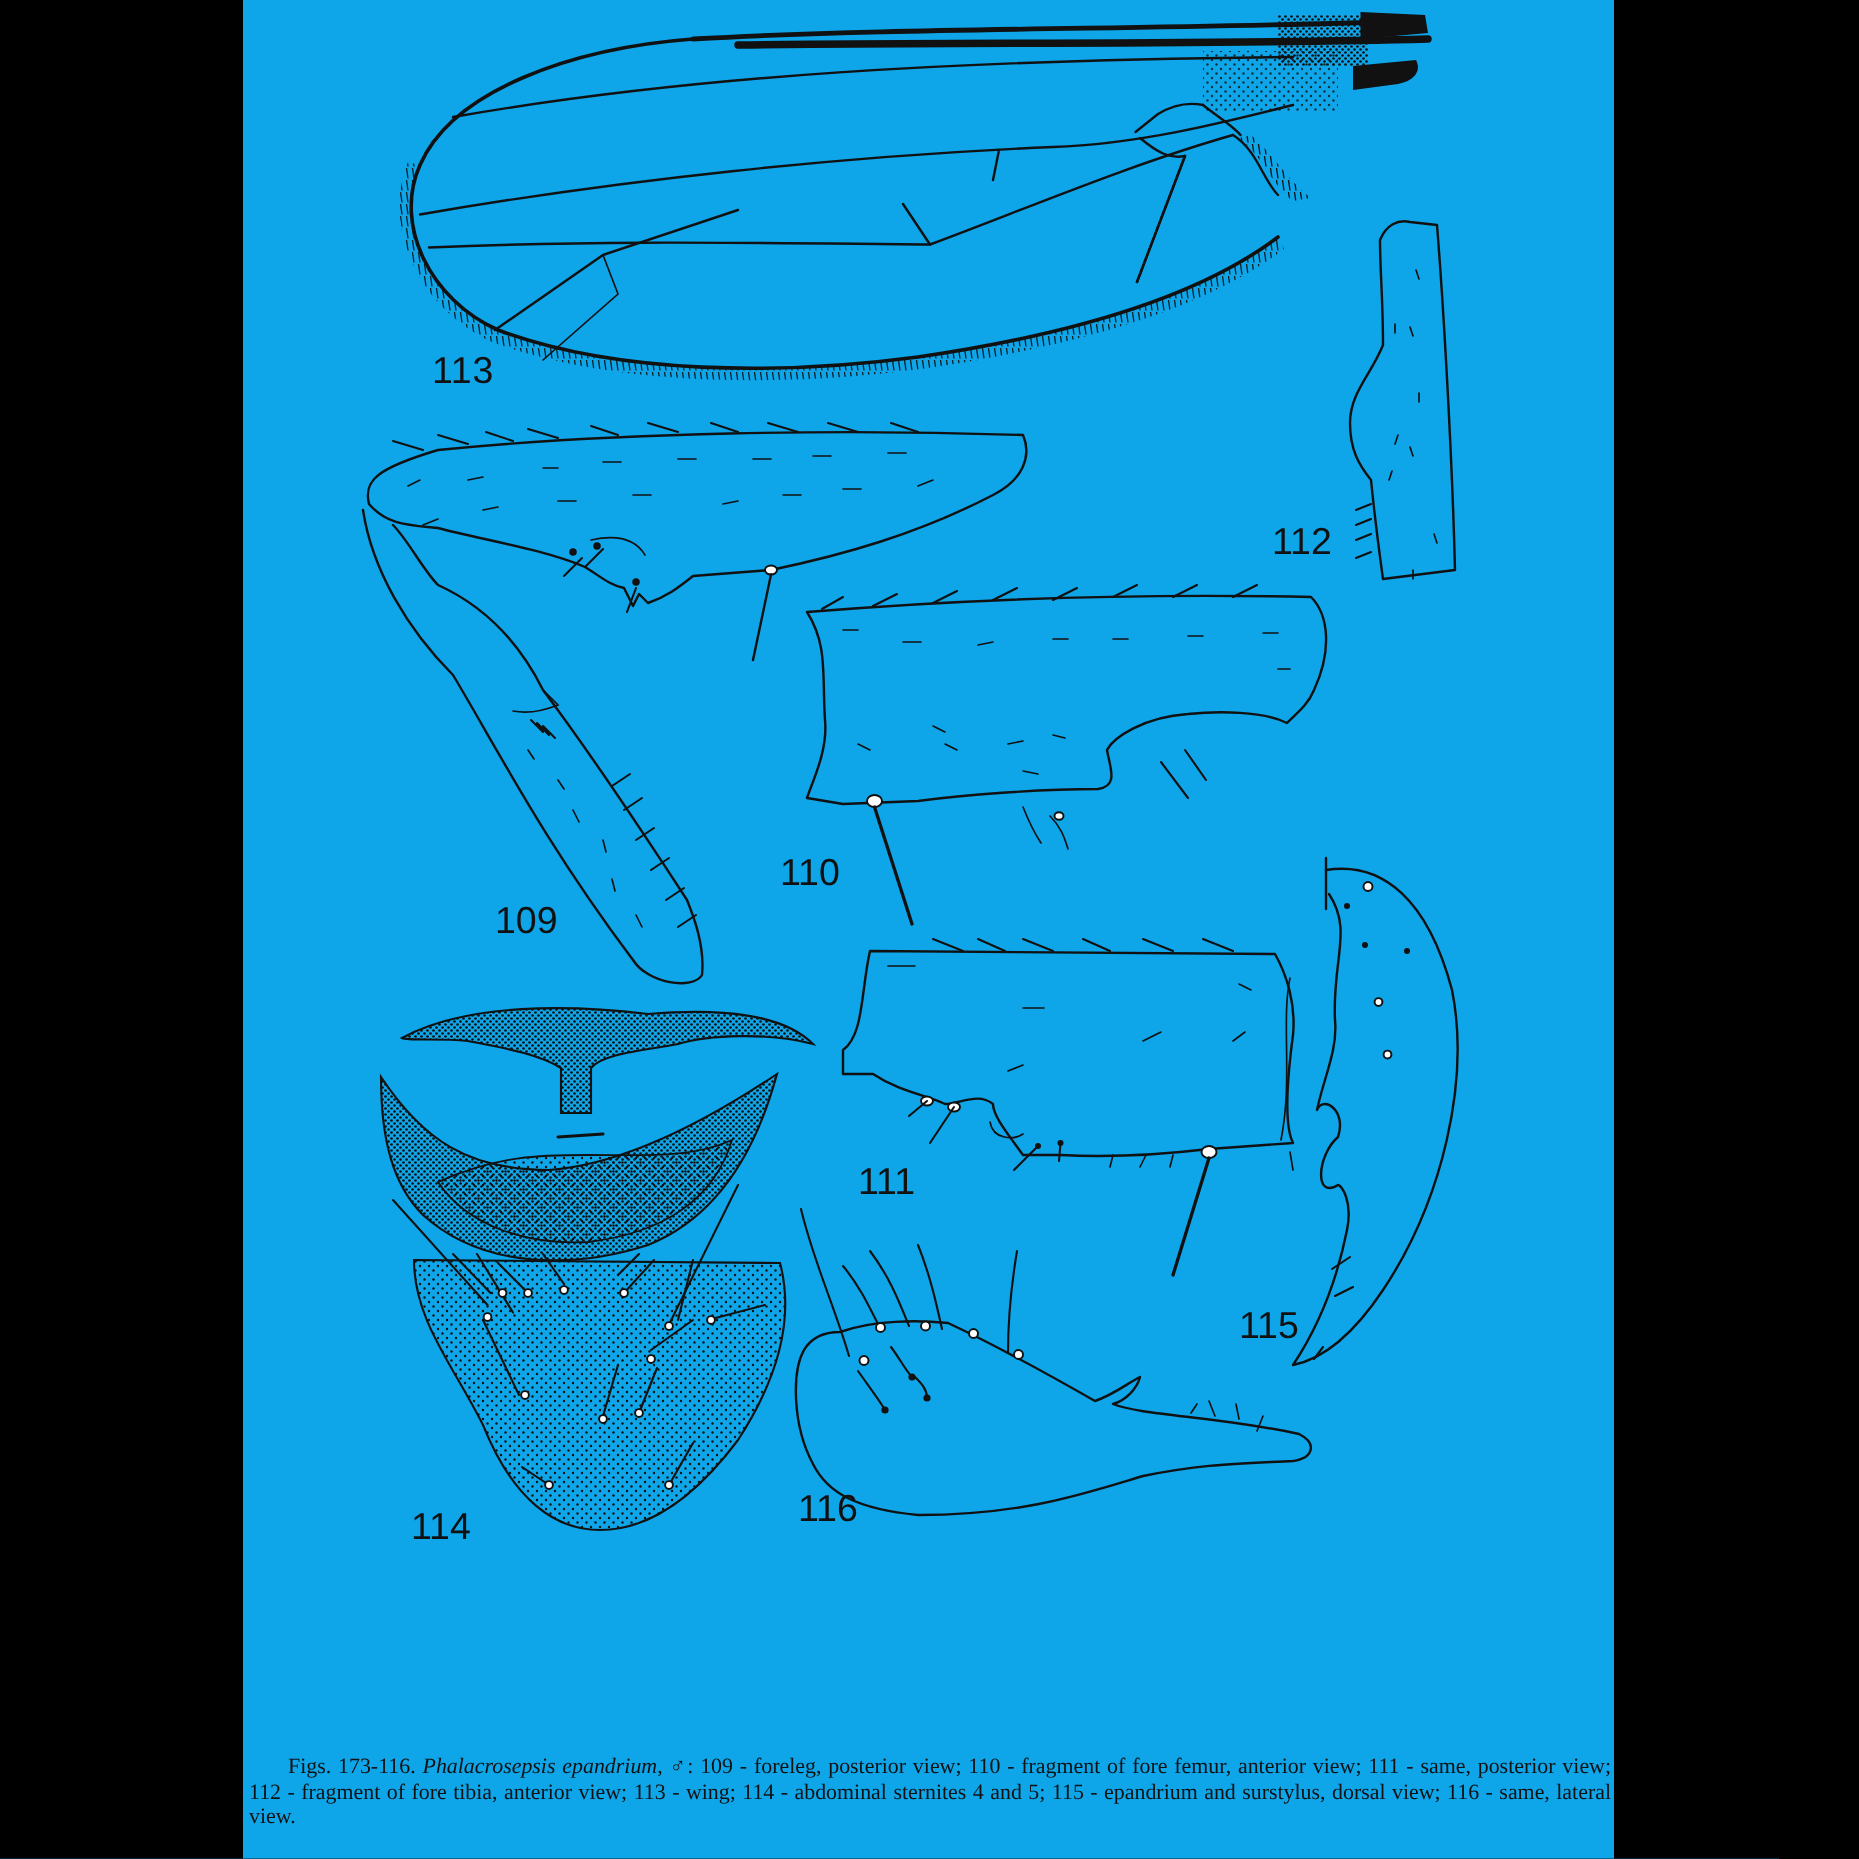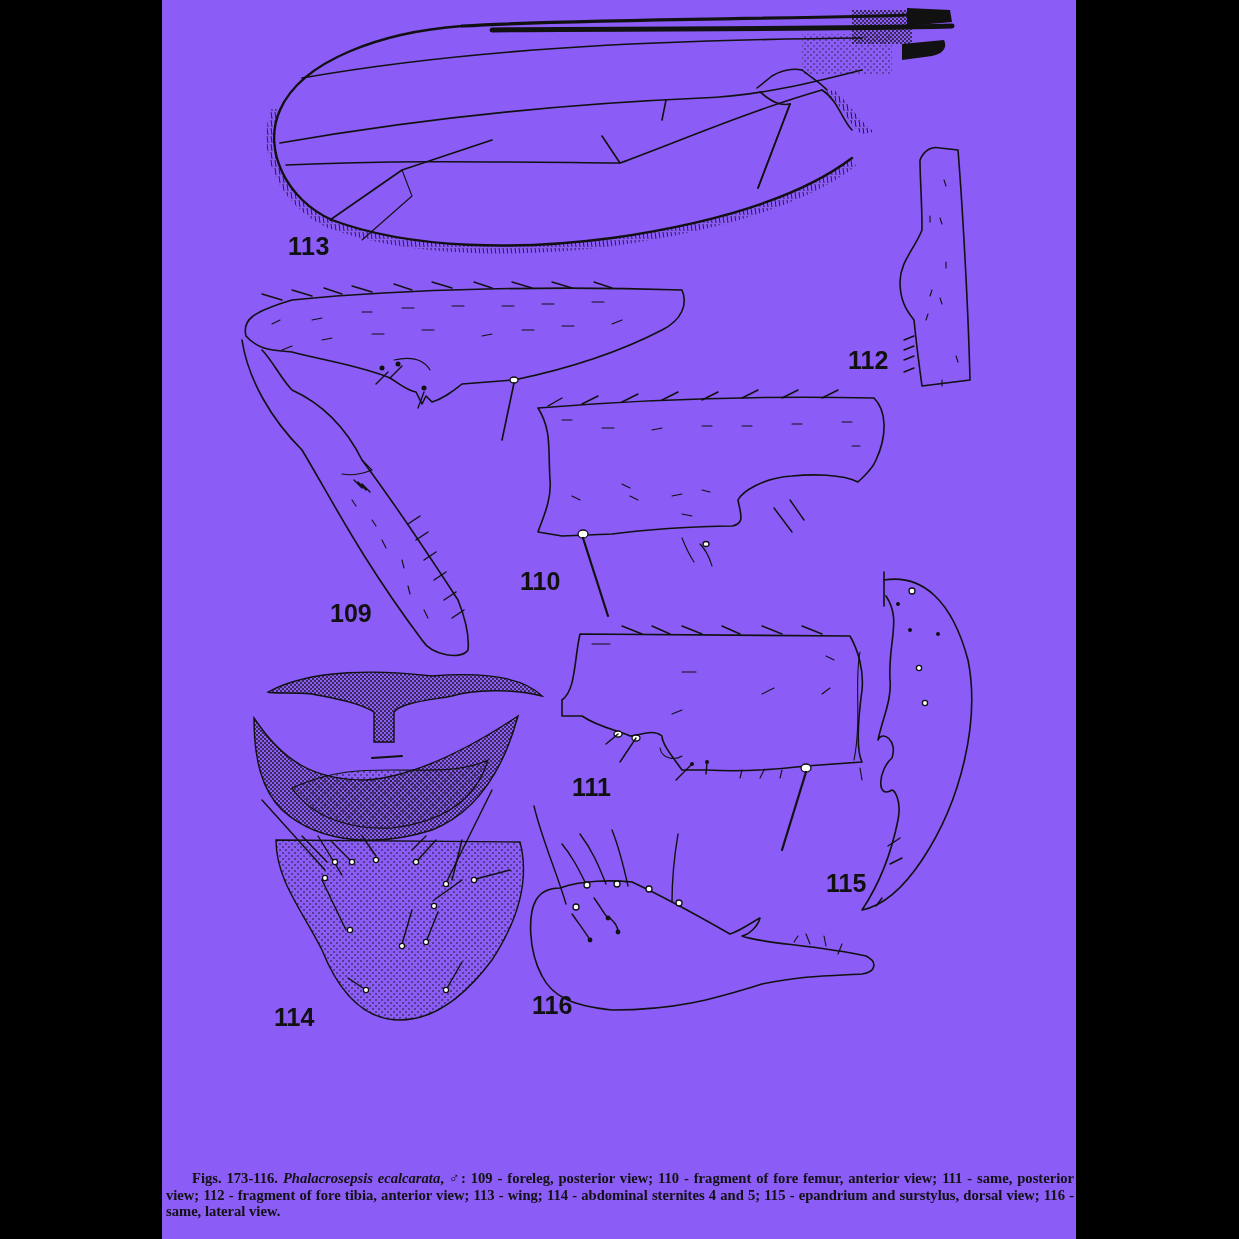--- a/index.html
+++ b/index.html
@@ -1,20 +1,19 @@
 <!DOCTYPE html>
 <html><head>
 <meta charset="utf-8">
 <style>
   html, body { margin: 0; padding: 0; background: #000000; }
   body { width: 1239px; height: 1239px; position: relative; overflow: hidden; }
   .page {
     position: absolute; left: 162px; top: 0; width: 914px; height: 1239px;
-    background: #8b5cf6;
-    font-weight: bold;
+    background: #0ea5e9;
   }
   .plate { position: absolute; left: 0; top: 0; width: 914px; height: 1150px; }
   .fig-label {
     position: absolute; font-family: "Liberation Sans", sans-serif;
     font-size: 25px; color: #111111; letter-spacing: 0.5px;
   }
   .caption {
     position: absolute; left: 4px; top: 1170px; width: 908px;
     font-family: "Liberation Serif", serif; font-size: 14.6px; line-height: 16.5px;
     color: #111111; text-align: justify;
@@ -200,16 +199,16 @@
         <circle class="dot" cx="428" cy="940" r="2.4"></circle>
         <circle class="dot" cx="456" cy="932" r="2.4"></circle>
         <path class="thin" d="M632,942 L636,936 M648,944 L644,934 M664,946 L662,936 M676,954 L680,944"></path>
       </g>
       <text x="370" y="1014" font-family="Liberation Sans, sans-serif" font-size="25" fill="#111">116</text>
     </svg>
   </div>
 
   <div class="caption">
     <span class="indent"></span><span>Figs. 173-116.</span>
-    <i>Phalacrosepsis ecalcarata</i><span>, ♂: </span><span>109 - foreleg, posterior view; 110 - fragment of fore femur, anterior view; 111 - same, posterior view; 112 - fragment of fore tibia, anterior view; 113 - wing; 114 - abdominal sternites 4 and 5; 115 - epandrium and surstylus, dorsal view; 116 - same, lateral view.</span>
+    <i>Phalacrosepsis epandrium</i><span>, ♂: </span><span>109 - foreleg, posterior view; 110 - fragment of fore femur, anterior view; 111 - same, posterior view; 112 - fragment of fore tibia, anterior view; 113 - wing; 114 - abdominal sternites 4 and 5; 115 - epandrium and surstylus, dorsal view; 116 - same, lateral view.</span>
   </div>
 
 </div>
 
 </body></html>

